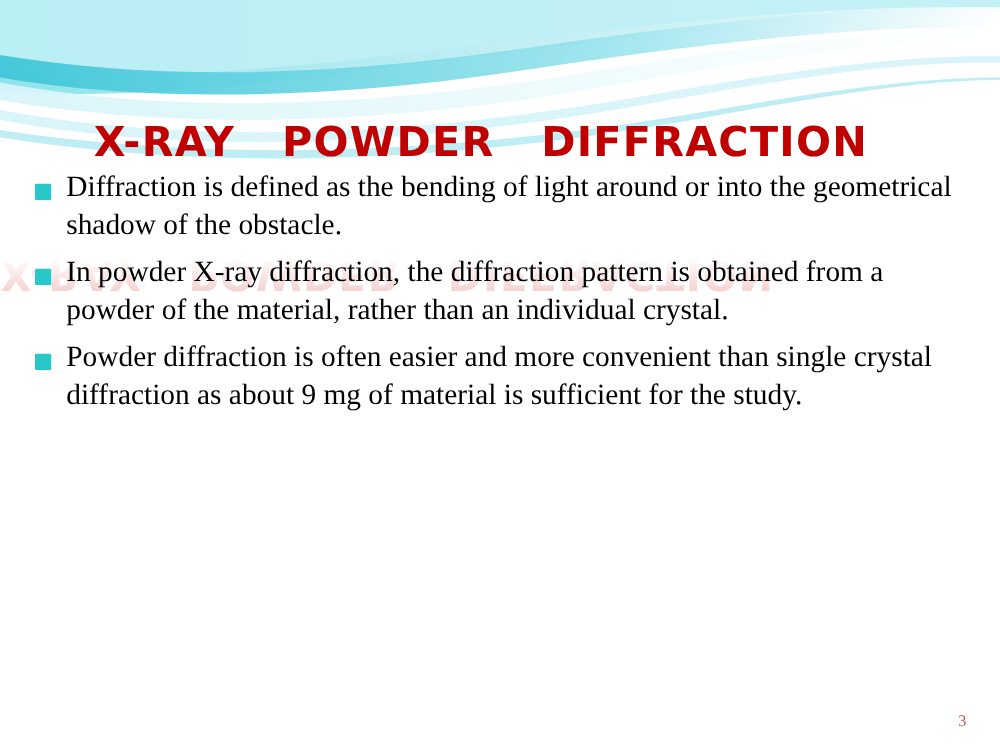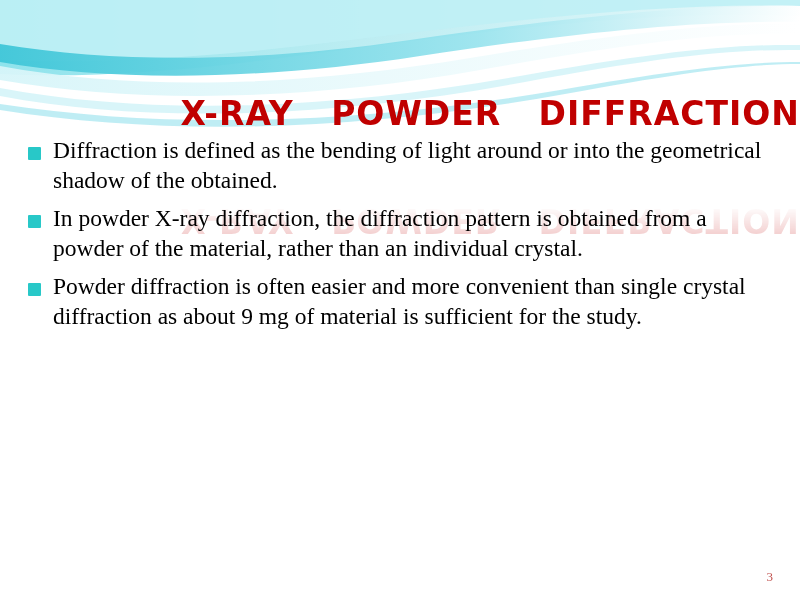--- a/index.html
+++ b/index.html
@@ -31,21 +31,21 @@
   }
   .banner svg {
     display: block;
   }
   
   .title-wrap {
     position: absolute;
     left: 0;
     top: 62px;
     width: 800px;
-    text-align: right;
+    text-align: left;
   }
   .title {
     display: inline-block;
     position: relative;
     font-family: "DejaVu Sans", sans-serif;
     font-weight: bold;
     font-size: 33px;
     letter-spacing: 1px;
     color: #C00000;
     line-height: 1.06;
@@ -138,21 +138,21 @@
     <div class="title">
       <span>X-RAY   POWDER   DIFFRACTION</span>
       <span class="reflect">X-RAY   POWDER   DIFFRACTION</span>
     </div>
   </div>
 
   <div class="body">
 
     <div class="bullet-row">
       <span class="bullet-marker"></span>
-      <div class="bullet-text">Diffraction is defined as the bending of light around or into the geometrical shadow of the obtained.</div>
+      <div class="bullet-text">Diffraction is defined as the bending of light around or into the geometrical shadow of the obstacle.</div>
     </div>
 
     <div class="bullet-row">
       <span class="bullet-marker"></span>
       <div class="bullet-text">In powder X-ray diffraction, the diffraction pattern is obtained from a powder of the material, rather than an individual crystal.</div>
     </div>
 
     <div class="bullet-row">
       <span class="bullet-marker"></span>
       <div class="bullet-text">Powder diffraction is often easier and more convenient than single crystal diffraction as about 9 mg of material is sufficient for the study.</div>

